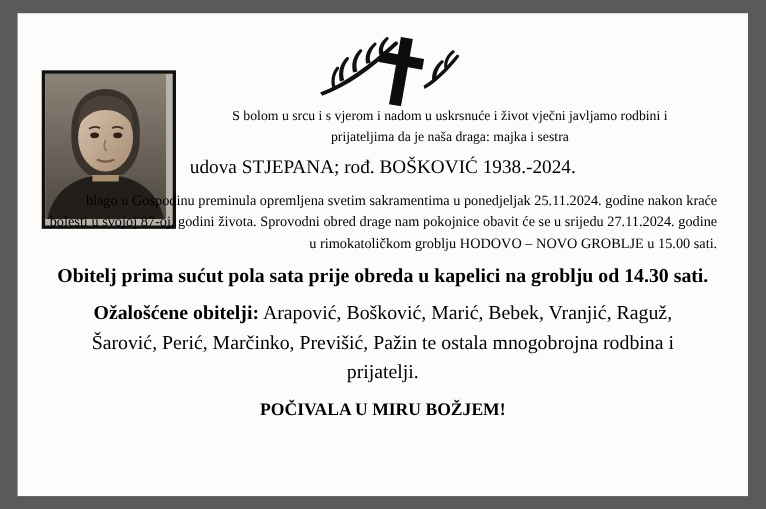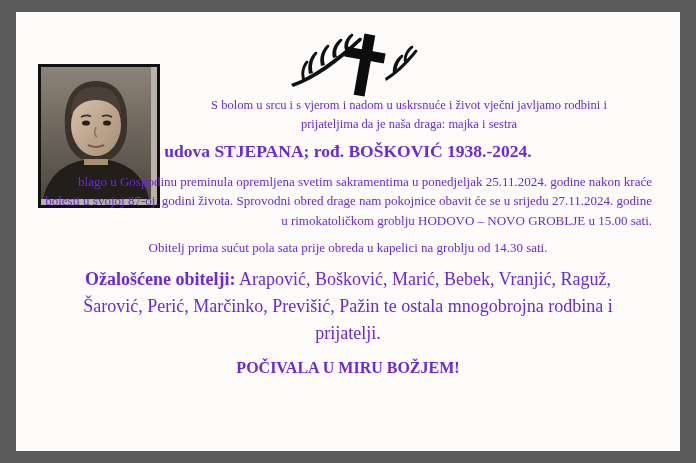--- a/index.html
+++ b/index.html
@@ -55,50 +55,50 @@
 
   
   .content {
     position: absolute;
     left: 0;
     right: 0;
     top: 84px;
     padding: 0 22px;
     box-sizing: border-box;
     text-align: center;
-    color: #6d28d9;
+    color: #000000;
   }
   .intro {
     font-size: 12.5px;
     line-height: 1.55;
     margin: 0 0 2px 0;
     padding: 0 28px 0 150px;
   }
   .name {
     font-size: 39px;
     font-weight: bold;
     letter-spacing: 1px;
     margin: 6px 0 2px 0;
     line-height: 1.08;
   }
   .subname {
     font-size: 17.5px;
-    font-weight: bold;
+    font-weight: normal;
     margin: 6px 0 10px 0;
   }
   .body-text {
     font-size: 13px;
     line-height: 1.5;
     margin: 0 0 10px 0;
     padding: 0 6px;
     text-align: right;
   }
   .strong-line {
-    font-size: 13px;
-    font-weight: normal;
+    font-size: 18px;
+    font-weight: bold;
     margin: 0 0 10px 0;
   }
   .mourners {
     font-size: 13px;
     line-height: 1.5;
     margin: 0 0 10px 0;
     padding: 0 26px;
   }
   .mourners b { font-weight: bold; }
   .families {

